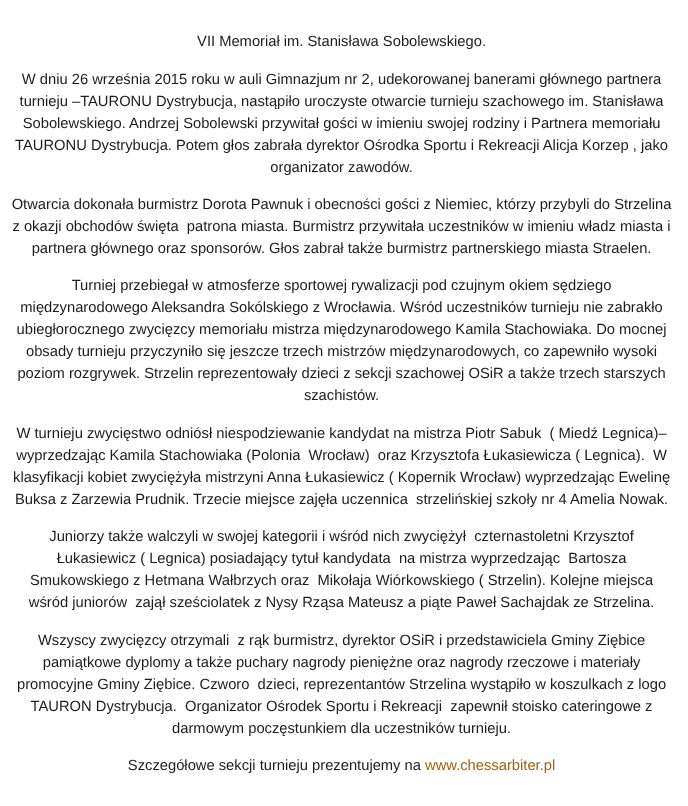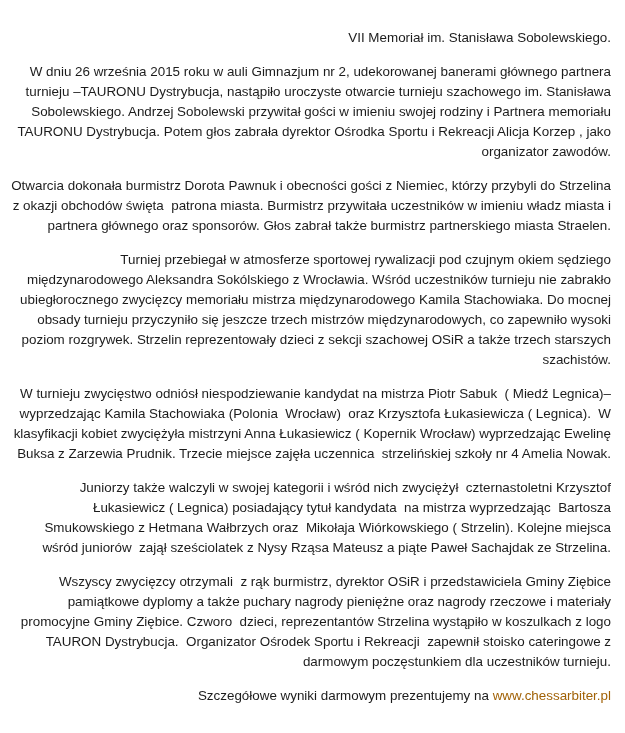--- a/index.html
+++ b/index.html
@@ -16,21 +16,21 @@
     overflow: hidden;
     font-family: "Liberation Sans", sans-serif;
     font-size: 13.4px;
     line-height: 20px;
     color: #1c1c1c;
     -webkit-font-smoothing: antialiased;
   }
   .para {
     margin: 0 0 14px 0;
     white-space: pre-wrap;
-    text-align: right;
+    text-align: center;
   }
   .title {
     font-weight: normal;
   }
   .url {
     color: #a16207;
     text-decoration: none;
     cursor: pointer;
   }
 </style>
@@ -46,15 +46,15 @@
   <p class="para">Otwarcia dokonała burmistrz Dorota Pawnuk i obecności gości z Niemiec, którzy przybyli do Strzelina z okazji obchodów święta  patrona miasta. Burmistrz przywitała uczestników w imieniu władz miasta i partnera głównego oraz sponsorów. Głos zabrał także burmistrz partnerskiego miasta Straelen.</p>
 
   <p class="para">Turniej przebiegał w atmosferze sportowej rywalizacji pod czujnym okiem sędziego międzynarodowego Aleksandra Sokólskiego z Wrocławia. Wśród uczestników turnieju nie zabrakło ubiegłorocznego zwycięzcy memoriału mistrza międzynarodowego Kamila Stachowiaka. Do mocnej obsady turnieju przyczyniło się jeszcze trzech mistrzów międzynarodowych, co zapewniło wysoki poziom rozgrywek. Strzelin reprezentowały dzieci z sekcji szachowej OSiR a także trzech starszych szachistów.</p>
 
   <p class="para">W turnieju zwycięstwo odniósł niespodziewanie kandydat na mistrza Piotr Sabuk  ( Miedź Legnica)– wyprzedzając Kamila Stachowiaka (Polonia  Wrocław)  oraz Krzysztofa Łukasiewicza ( Legnica).  W klasyfikacji kobiet zwyciężyła mistrzyni Anna Łukasiewicz ( Kopernik Wrocław) wyprzedzając Ewelinę Buksa z Zarzewia Prudnik. Trzecie miejsce zajęła uczennica  strzelińskiej szkoły nr 4 Amelia Nowak.</p>
 
   <p class="para">Juniorzy także walczyli w swojej kategorii i wśród nich zwyciężył  czternastoletni Krzysztof Łukasiewicz ( Legnica) posiadający tytuł kandydata  na mistrza wyprzedzając  Bartosza Smukowskiego z Hetmana Wałbrzych oraz  Mikołaja Wiórkowskiego ( Strzelin). Kolejne miejsca wśród juniorów  zajął sześciolatek z Nysy Rząsa Mateusz a piąte Paweł Sachajdak ze Strzelina.</p>
 
   <p class="para">Wszyscy zwycięzcy otrzymali  z rąk burmistrz, dyrektor OSiR i przedstawiciela Gminy Ziębice pamiątkowe dyplomy a także puchary nagrody pieniężne oraz nagrody rzeczowe i materiały promocyjne Gminy Ziębice. Czworo  dzieci, reprezentantów Strzelina wystąpiło w koszulkach z logo TAURON Dystrybucja.  Organizator Ośrodek Sportu i Rekreacji  zapewnił stoisko cateringowe z darmowym poczęstunkiem dla uczestników turnieju.</p>
 
-  <p class="para"><span>Szczegółowe wyniki darmowym prezentujemy na </span><span class="url">www.chessarbiter.pl</span></p>
+  <p class="para"><span>Szczegółowe sekcji turnieju prezentujemy na </span><span class="url">www.chessarbiter.pl</span></p>
 
 </div>
 
 </body></html>

